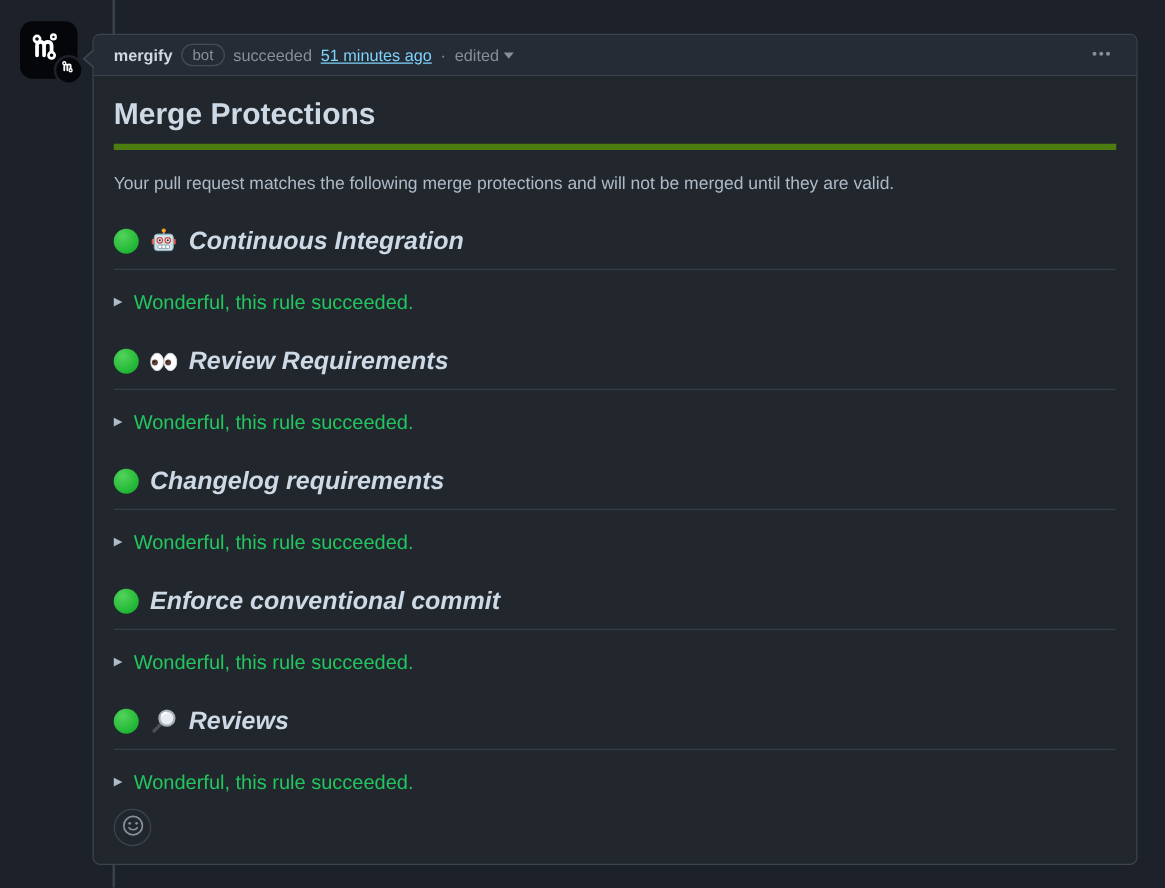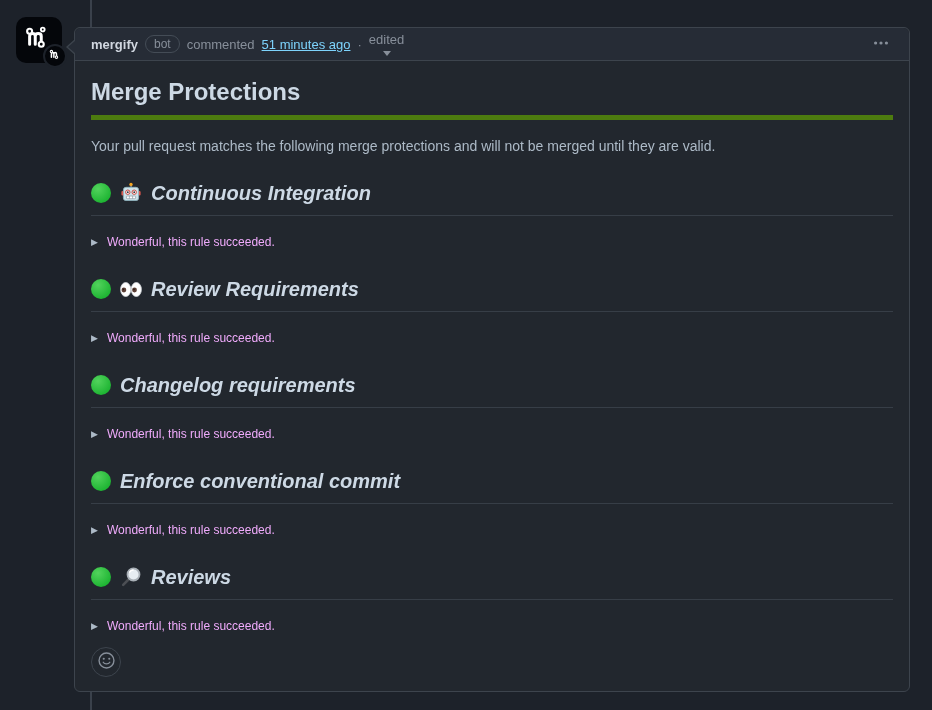--- a/index.html
+++ b/index.html
@@ -53,21 +53,21 @@
     border-radius:6px 6px 0 0;
     display:flex; align-items:center; gap:7px; padding:0 16px;
     font-size:13px; color:#878f9a;
   }
   .author { font-weight:bold; color:#d1d7e0; cursor:pointer; }
   .bot-badge {
     font-size:12px; line-height:16px; padding:0 8px; border:1px solid #444c56;
     border-radius:999px; color:#878f9a;
   }
   .timestamp { text-decoration:underline; color:#7dd3fc; cursor:pointer; }
-  .edited-toggle { display:flex; align-items:center; gap:4px; cursor:pointer;flex-direction:column; }
+  .edited-toggle { display:flex; align-items:center; gap:4px; cursor:pointer; }
   .caret-down {
     width:0; height:0; border-left:4px solid transparent;
     border-right:4px solid transparent; border-top:5px solid #878f9a;
     display:inline-block;
   }
   .kebab-btn {
     margin-left:auto; background:none; border:none; cursor:pointer;
     color:#878f9a; display:flex; align-items:center; padding:4px;
   }
 
@@ -85,21 +85,21 @@
     margin:22px 0 16px 0; padding-bottom:8px; border-bottom:1px solid #373e47;font-style:italic;
   }
   .status-dot {
     width:20px; height:20px; border-radius:50%; flex:none;
     background:radial-gradient(circle at 35% 30%, #52d35c, #1db432 75%);
   }
   .emoji { flex:none; display:inline-flex; }
 
   details.rule-details { margin:0; }
   details.rule-details summary {
-    font-size:12px; line-height:21px; color:#f0abfc; cursor:pointer;
+    font-size:16px; line-height:21px; color:#22c55e; cursor:pointer;
     list-style:none; display:flex; align-items:center;
   }
   details.rule-details summary::-webkit-details-marker { display:none; }
   details.rule-details summary::before {
     content:"▶"; font-family:"DejaVu Sans", sans-serif;
     font-size:9px; color:#adbac7; margin-right:9px; line-height:21px;
   }
 
   .reaction-btn {
     margin-top:10px; width:30px; height:30px; border-radius:50%;
@@ -134,21 +134,21 @@
         </svg>
       </span>
     </div>
   </div>
 
   <div class="comment-box">
 
     <div class="comment-header">
       <span class="author">mergify</span>
       <span class="bot-badge">bot</span>
-      <span>commented</span>
+      <span>succeeded</span>
       <span class="timestamp">51 minutes ago</span>
       <span>·</span>
       <span class="edited-toggle">
         <span>edited</span>
         <span class="caret-down"></span>
       </span>
       <button class="kebab-btn">
         <span>
           <svg width="16" height="16" viewBox="0 0 16 16">
             <circle cx="2.6" cy="8" r="1.6" fill="currentColor"></circle>

